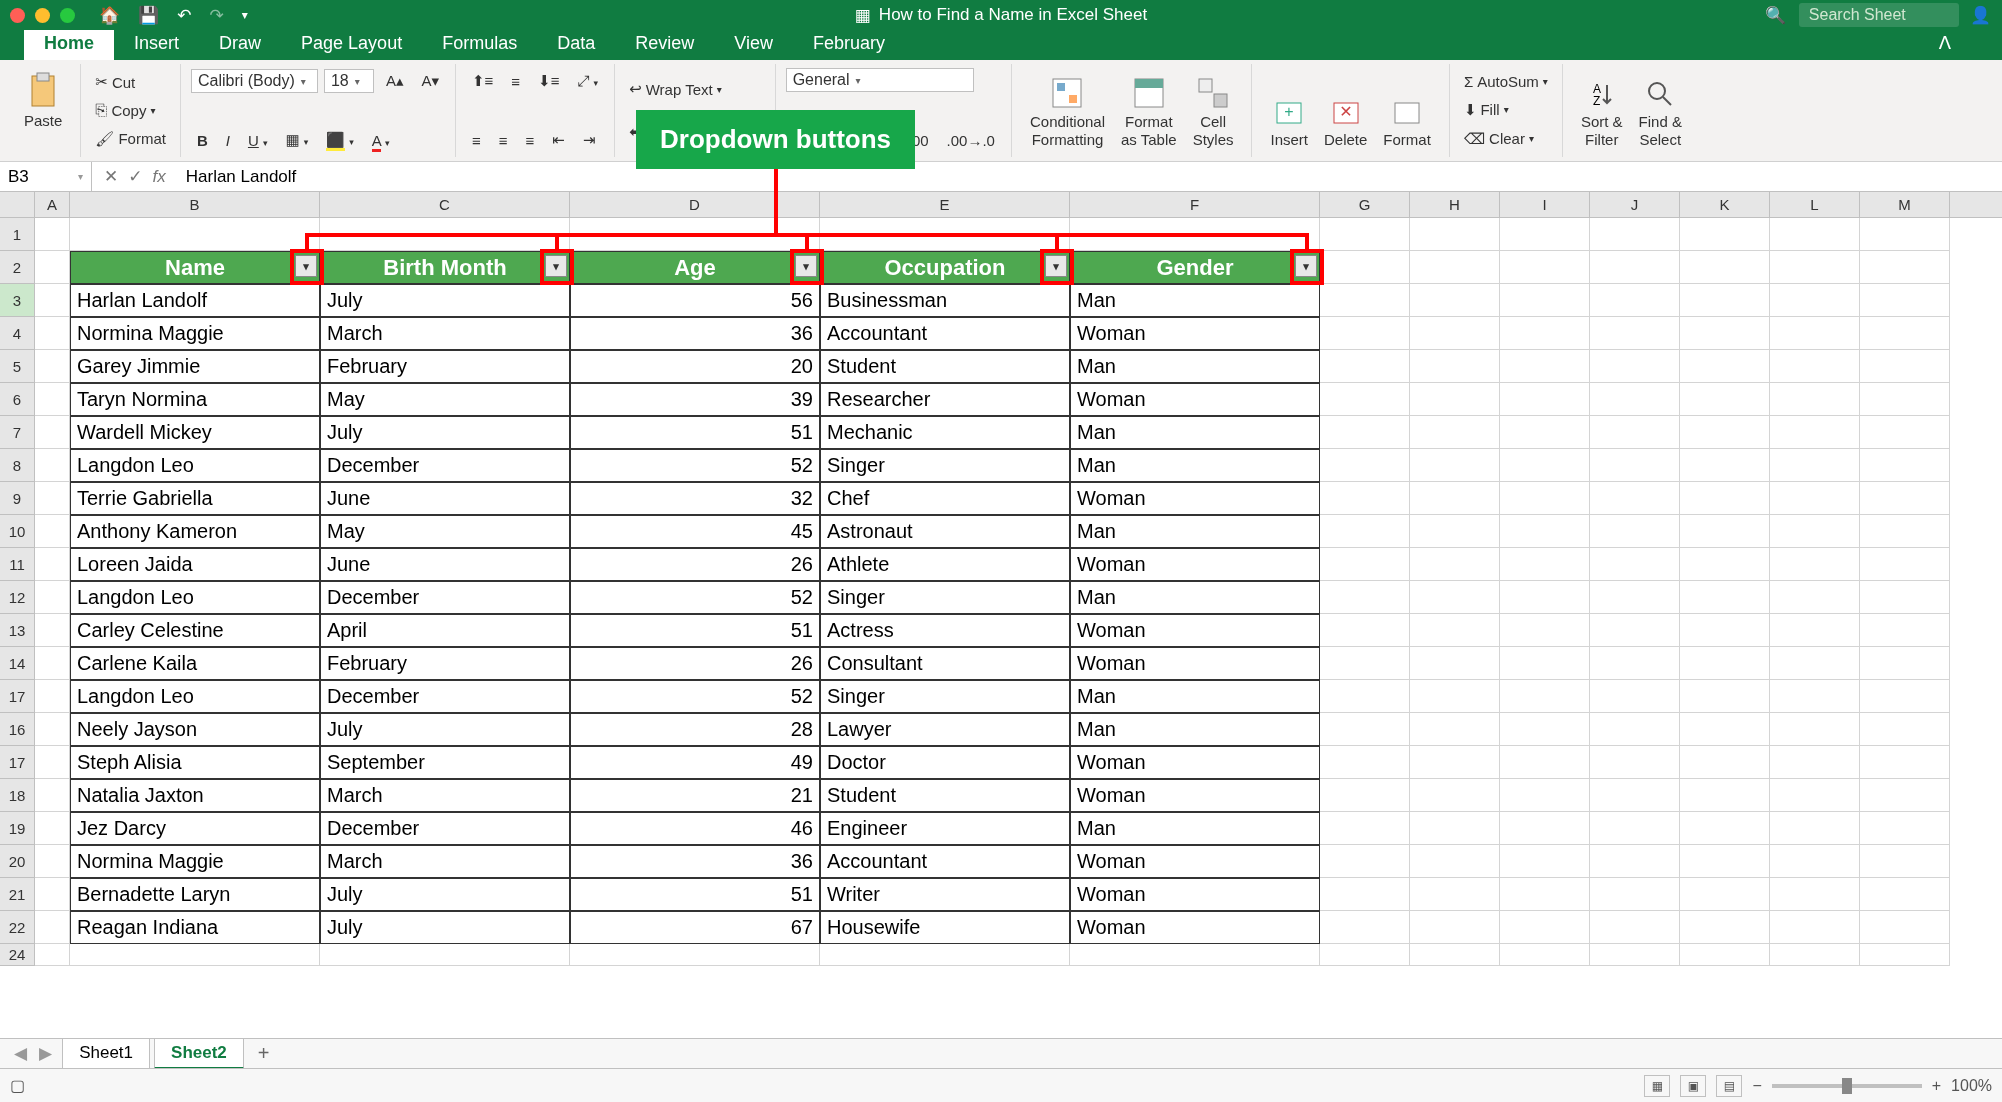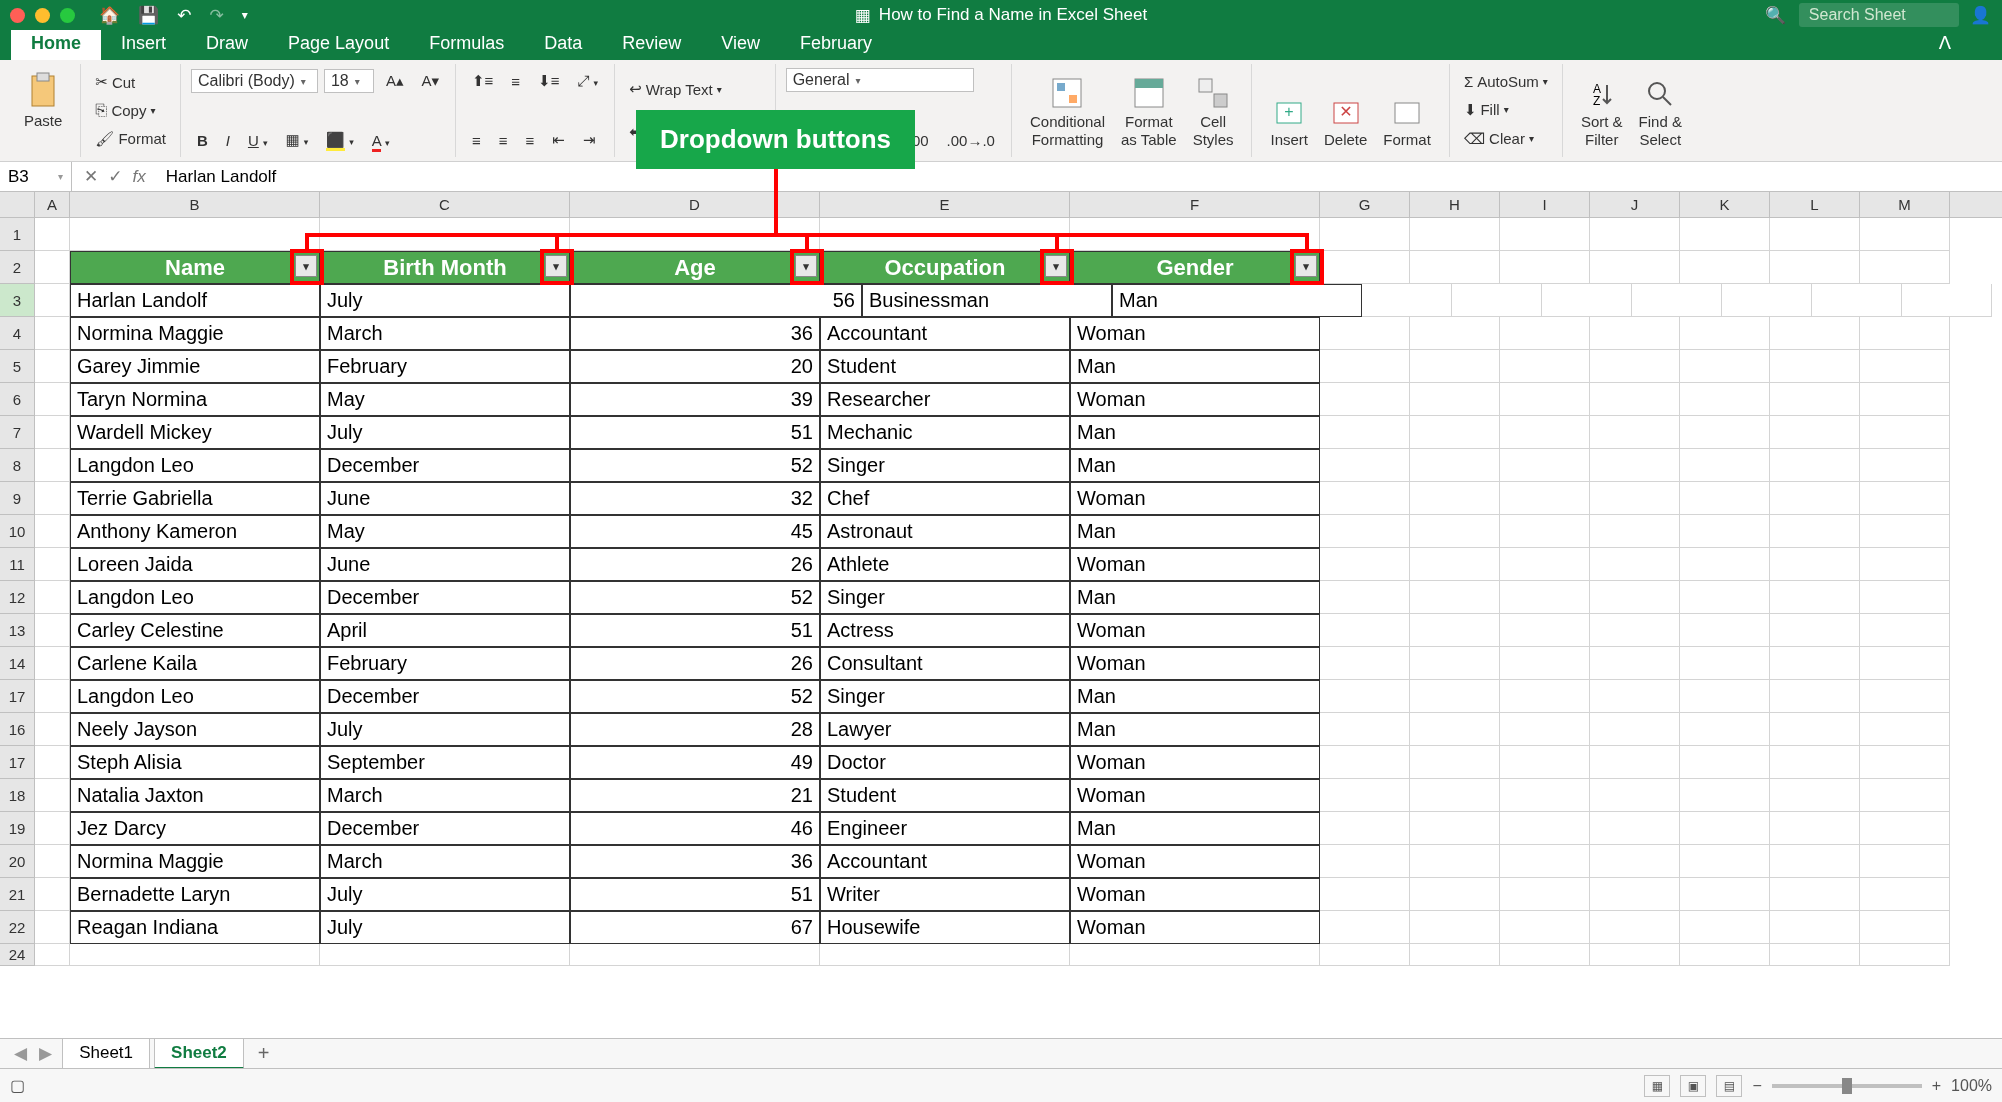--- a/index.html
+++ b/index.html
@@ -9,21 +9,21 @@
 .titlebar { height: 30px; background: #107c41; display: flex; align-items: center; color: #fff; font-size: 17px; padding: 0 10px; position: relative; }
 .window-controls { display: flex; gap: 10px; align-items: center; }
 .dot { width: 15px; height: 15px; border-radius: 50%; }
 .dot.red { background: #ff5f56; } .dot.yellow { background: #ffbd2e; } .dot.green { background: #27c93f; }
 .title-icons { display: flex; gap: 18px; margin-left: 24px; align-items: center; }
 .title-center { position: absolute; left: 50%; transform: translateX(-50%); display: flex; align-items: center; gap: 8px; }
 .title-right { margin-left: auto; display: flex; align-items: center; gap: 12px; }
 .search-box { background: rgba(255,255,255,.15); padding: 3px 10px; border-radius: 3px; font-size: 16px; color: #d1e7d1; width: 160px; }
 
 
-.tabstrip { height: 30px; background: #107c41; display: flex; align-items: flex-end; padding-left: 11px; }
+.tabstrip { height: 30px; background: #107c41; display: flex; align-items: flex-end; padding-left: 24px; }
 .tab { padding: 6px 20px; color: #fff; font-size: 18px; cursor: pointer; }
 .tab.active { background: #fff; color: #107c41; font-weight: 600; }
 .share-area { margin-left: auto; color: #fff; padding: 6px 14px; display: flex; align-items: center; gap: 18px; font-size: 18px; flex-direction: column; }
 
 
 .ribbon { height: 102px; background: #f3f2f1; border-bottom: 1px solid #d0d0d0; display: flex; align-items: stretch; padding: 4px 6px; font-size: 15px; color: #333; }
 .group { border-right: 1px solid #d8d8d8; padding: 4px 10px; display: flex; flex-direction: column; justify-content: space-between; }
 .group-row { display: flex; align-items: center; gap: 6px; }
 .small-btn { padding: 2px 4px; display: flex; align-items: center; gap: 4px; cursor: pointer; font-size: 15px; }
 .big-btn { display: flex; flex-direction: column; align-items: center; justify-content: flex-end; gap: 4px; padding: 4px 8px; cursor: pointer; font-size: 15px; text-align: center; line-height: 1.2; }
@@ -31,21 +31,21 @@
 .combo .arrow { font-size: 10px; color: #666; }
 .icon-btn { padding: 3px 5px; border: 1px solid transparent; cursor: pointer; }
 
 
 .callout-label { position: absolute; background: #17a74a; color: #fff; font-size: 26px; font-weight: 600; padding: 14px 24px; z-index: 50; }
 .red-line { position: absolute; background: #ff0000; z-index: 40; }
 .red-box { position: absolute; border: 4px solid #ff0000; z-index: 45; }
 
 
 .formulabar { height: 30px; border-bottom: 1px solid #c0c0c0; display: flex; align-items: center; font-size: 17px; background: #fff; }
-.namebox { width: 72px; border-right: 1px solid #c0c0c0; padding: 0 8px; display: flex; align-items: center; justify-content: space-between; height: 100%; }
+.namebox { width: 92px; border-right: 1px solid #c0c0c0; padding: 0 8px; display: flex; align-items: center; justify-content: space-between; height: 100%; }
 .fx-btns { display: flex; align-items: center; gap: 10px; padding: 0 12px; color: #777; }
 .formula-input { flex: 1; padding: 0 8px; }
 
 
 .grid-area { position: relative; overflow: hidden; }
 .col-headers { display: flex; background: #e6e6e6; height: 26px; border-bottom: 1px solid #c0c0c0; }
 .corner { width: 35px; border-right: 1px solid #c0c0c0; background: #e6e6e6; }
 .ch { border-right: 1px solid #c0c0c0; text-align: center; font-size: 15px; color: #333; display: flex; align-items: center; justify-content: center; }
 .rows { }
 .row { display: flex; height: 33px; }
@@ -358,21 +358,21 @@
         <div class="cell " style="width: 90px;"></div>
         <div class="cell " style="width: 90px;"></div>
         <div class="cell " style="width: 90px;"></div>
         <div class="cell " style="width: 90px;"></div>
       </div>
       <div class="row">
         <div class="rh active">3</div>
         <div class="cell " style="width: 35px;"></div>
         <div class="cell data-cell" style="width: 250px;">Harlan Landolf</div>
         <div class="cell data-cell" style="width: 250px;">July</div>
-        <div class="cell data-cell num" style="width: 292px;">56</div>
+        <div class="cell data-cell num" style="width: 250px;">56</div>
         <div class="cell data-cell" style="width: 250px;">Businessman</div>
         <div class="cell data-cell" style="width: 250px;">Man</div>
         <div class="cell " style="width: 90px;"></div>
         <div class="cell " style="width: 90px;"></div>
         <div class="cell " style="width: 90px;"></div>
         <div class="cell " style="width: 90px;"></div>
         <div class="cell " style="width: 90px;"></div>
         <div class="cell " style="width: 90px;"></div>
         <div class="cell " style="width: 90px;"></div>
       </div>

